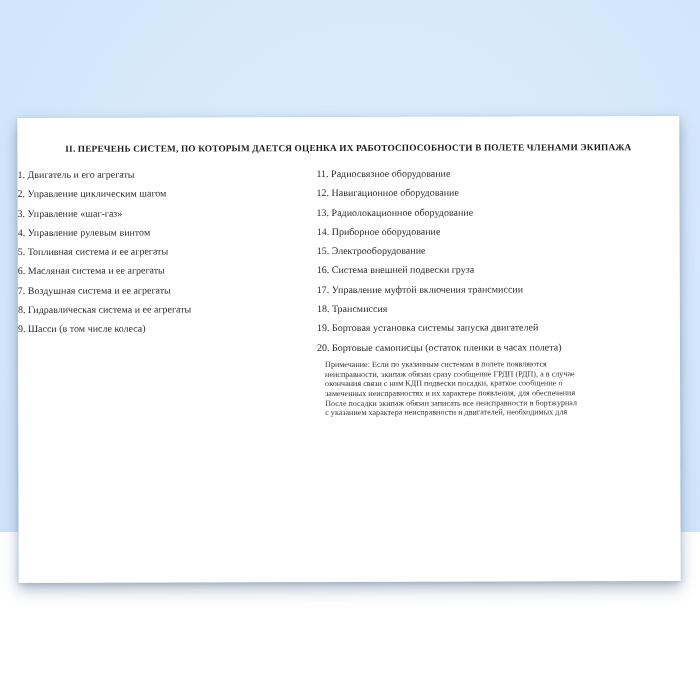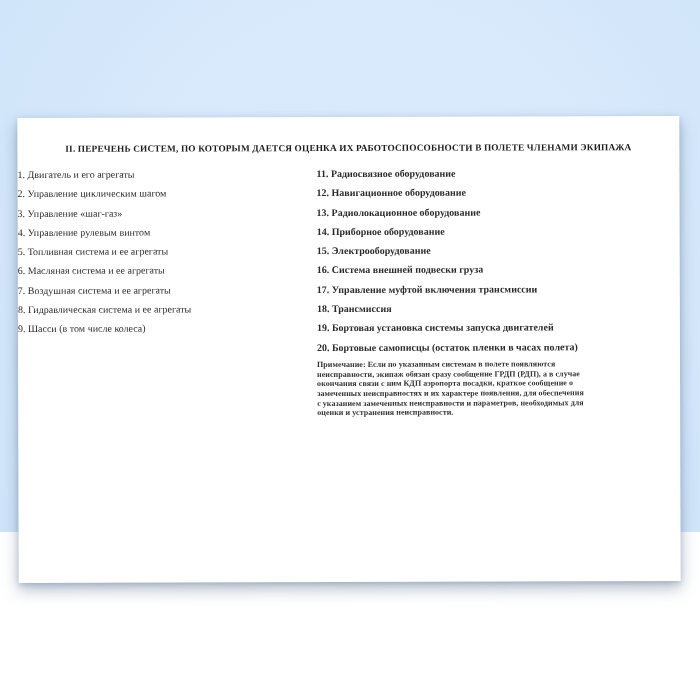--- a/index.html
+++ b/index.html
@@ -44,21 +44,20 @@
     display: flex;
     align-items: flex-start;
     margin-top: 10px;
   }
   .col-left {
     margin-left: 63px;
     width: 299px;
   }
   .col-right {
     width: 280px;
-    font-weight: bold;
   }
   ul.syslist {
     list-style: none;
     margin: 0;
     padding: 0;
   }
   ul.syslist li {
     font-size: 10px;
     line-height: 19.3px;
     white-space: pre-line;
@@ -69,20 +68,21 @@
   .note {
     margin-top: 3px;
     width: 266px;
   }
   .note .note-line {
     font-size: 8px;
     line-height: 9.7px;
     white-space: nowrap;
     color: #333333;
     letter-spacing: 0.05px;
+    margin-left: 8px;
   }
 </style>
 </head>
 <body>
 
 <div class="bg">
   <div class="page">
     <div class="title">II. ПЕРЕЧЕНЬ СИСТЕМ, ПО КОТОРЫМ ДАЕТСЯ ОЦЕНКА ИХ РАБОТОСПОСОБНОСТИ В ПОЛЕТЕ ЧЛЕНАМИ ЭКИПАЖА</div>
     <div class="columns">
       <ul class="syslist col-left">
@@ -105,21 +105,21 @@
             <li>15. Электрооборудование</li>
             <li>16. Система внешней подвески груза</li>
             <li>17. Управление муфтой включения трансмиссии</li>
             <li>18. Трансмиссия</li>
             <li>19. Бортовая установка системы запуска двигателей</li>
             <li>20. Бортовые самописцы (остаток пленки в часах полета)</li>
           </ul>
         <div class="note">
             <div class="note-line">Примечание: Если по указанным системам в полете появляются</div>
             <div class="note-line">неисправности, экипаж обязан сразу сообщение ГРДП (РДП), а в случае</div>
-            <div class="note-line">окончания связи с ним КДП аэропорта посадки, краткое сообщение о</div>
+            <div class="note-line">окончания связи с ним КДП подвески посадки, краткое сообщение о</div>
             <div class="note-line">замеченных неисправностях и их характере появления, для обеспечения</div>
-            <div class="note-line">с указанием замеченных неисправности и параметров, необходимых для</div>
-            <div class="note-line">оценки и устранения неисправности.</div>
+            <div class="note-line">После посадки экипаж обязан записать все неисправности в бортжурнал</div>
+            <div class="note-line">с указанием характера неисправности и двигателей, необходимых для</div>
           </div>
       </div>
     </div>
   </div>
 </div>
 
 </body></html>

